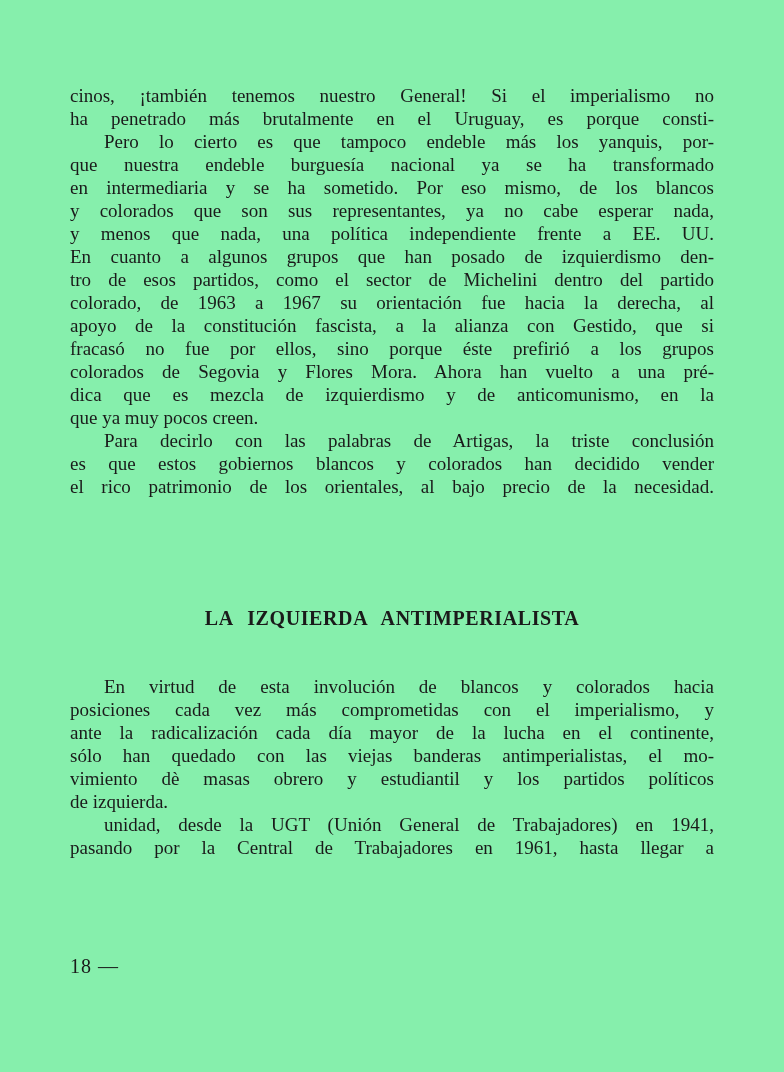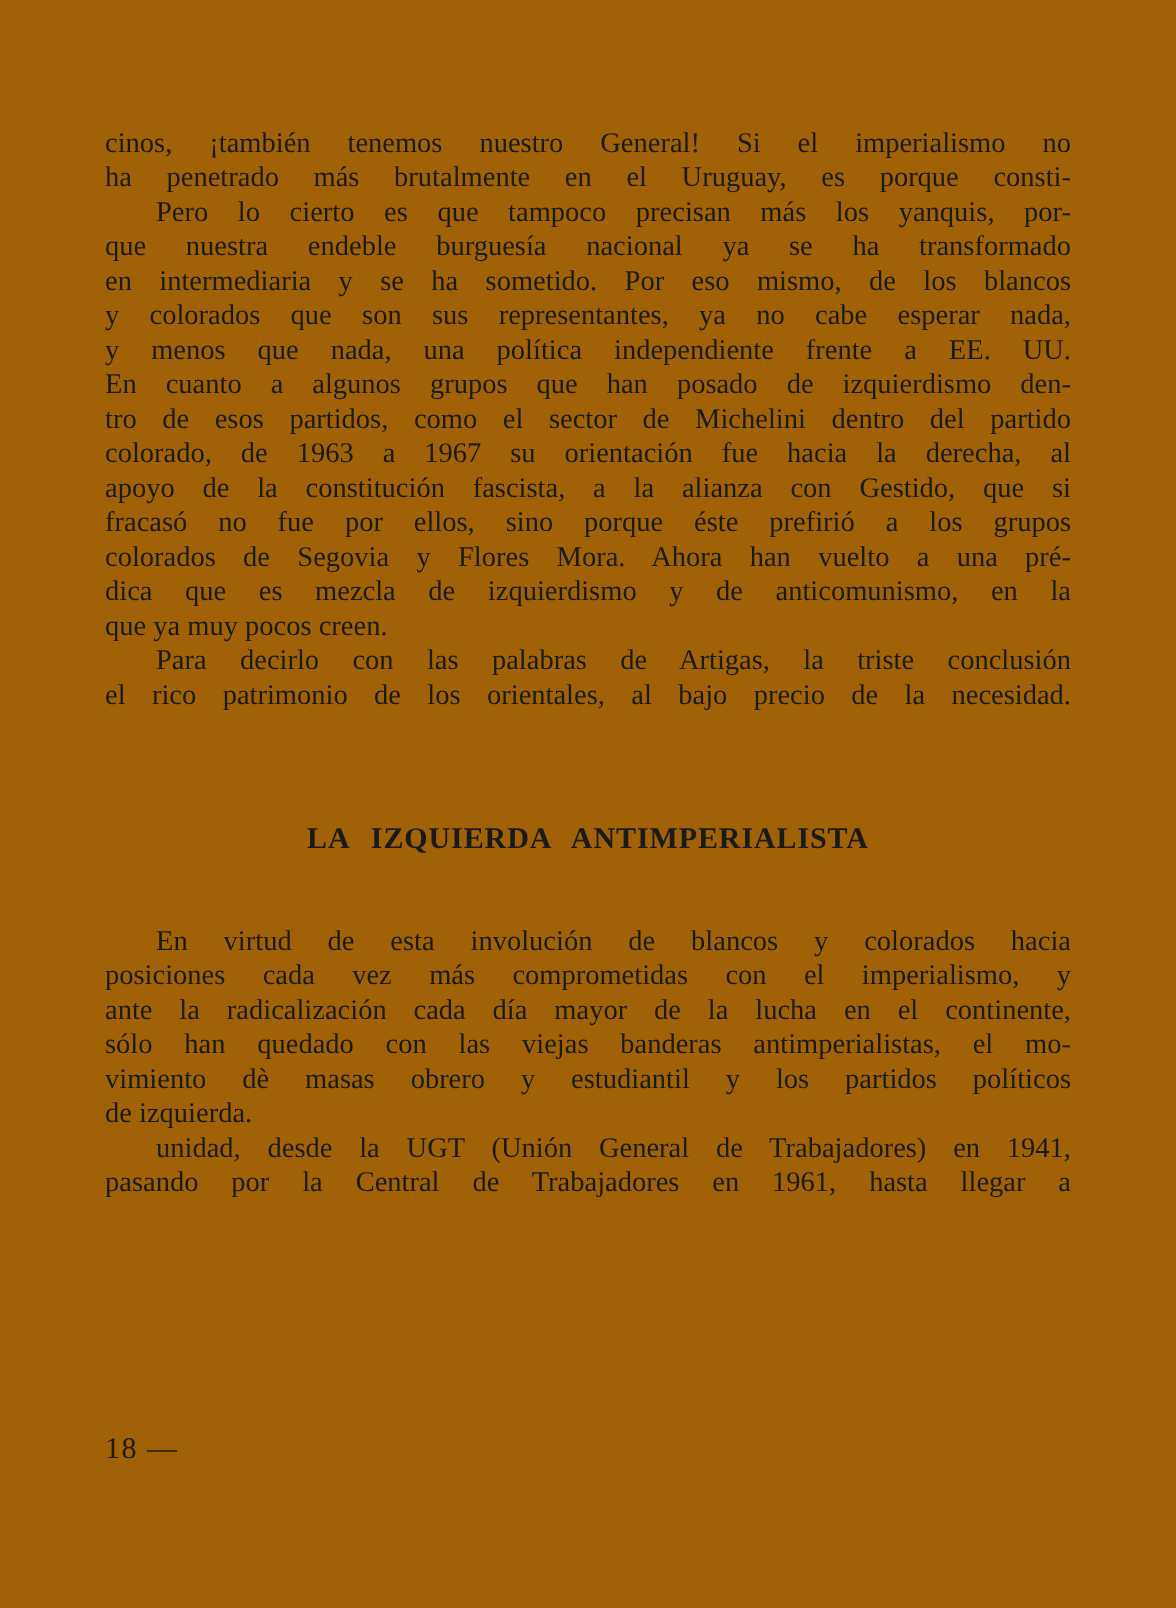--- a/index.html
+++ b/index.html
@@ -1,20 +1,20 @@
 <!DOCTYPE html>
 <html><head>
 <meta charset="utf-8">
 <style>
   html, body { margin: 0; padding: 0; background: #e8e8e8; }
   .page {
     position: relative;
     width: 784px;
     height: 1072px;
-    background: #a16207;
+    background: #86efac;
     font-family: "Liberation Serif", serif;
     color: #1a1a1a;
     overflow: hidden;
   }
   .text-block {
     position: absolute;
     left: 70px;
     top: 84px;
     width: 644px;
   }
@@ -29,21 +29,21 @@
   .line.no-stretch { text-align-last: left; }
   .para.indent .line:first-child { text-indent: 34px; }
   .heading {
     font-size: 20px;
     line-height: 24px;
     font-weight: bold;
     text-align: right;
     text-align-last: center;
     letter-spacing: 0.6px;
     word-spacing: 9px;
-    margin-top: 72px;
+    margin-top: 108px;
     margin-bottom: 45px;
   }
   .page-number {
     position: absolute;
     left: 70px;
     top: 955px;
     font-size: 20px;
     font-weight: normal;
     letter-spacing: 1px;
   }
@@ -51,36 +51,37 @@
 </head>
 <body>
 
 <div class="page">
   <div class="text-block">
       <div class="para">
         <div class="line">cinos, ¡también tenemos nuestro General! Si el imperialismo no</div>
         <div class="line">ha penetrado más brutalmente en el Uruguay, es porque consti-</div>
       </div>
       <div class="para indent">
-        <div class="line">Pero lo cierto es que tampoco precisan más los yanquis, por-</div>
+        <div class="line">Pero lo cierto es que tampoco endeble más los yanquis, por-</div>
         <div class="line">que nuestra endeble burguesía nacional ya se ha transformado</div>
         <div class="line">en intermediaria y se ha sometido. Por eso mismo, de los blancos</div>
         <div class="line">y colorados que son sus representantes, ya no cabe esperar nada,</div>
         <div class="line">y menos que nada, una política independiente frente a EE. UU.</div>
         <div class="line">En cuanto a algunos grupos que han posado de izquierdismo den-</div>
         <div class="line">tro de esos partidos, como el sector de Michelini dentro del partido</div>
         <div class="line">colorado, de 1963 a 1967 su orientación fue hacia la derecha, al</div>
         <div class="line">apoyo de la constitución fascista, a la alianza con Gestido, que si</div>
         <div class="line">fracasó no fue por ellos, sino porque éste prefirió a los grupos</div>
         <div class="line">colorados de Segovia y Flores Mora. Ahora han vuelto a una pré-</div>
         <div class="line">dica que es mezcla de izquierdismo y de anticomunismo, en la</div>
         <div class="line no-stretch">que ya muy pocos creen.</div>
       </div>
       <div class="para indent">
         <div class="line">Para decirlo con las palabras de Artigas, la triste conclusión</div>
+        <div class="line">es que estos gobiernos blancos y colorados han decidido vender</div>
         <div class="line">el rico patrimonio de los orientales, al bajo precio de la necesidad.</div>
       </div>
       <div class="heading">LA IZQUIERDA ANTIMPERIALISTA</div>
       <div class="para indent">
         <div class="line">En virtud de esta involución de blancos y colorados hacia</div>
         <div class="line">posiciones cada vez más comprometidas con el imperialismo, y</div>
         <div class="line">ante la radicalización cada día mayor de la lucha en el continente,</div>
         <div class="line">sólo han quedado con las viejas banderas antimperialistas, el mo-</div>
         <div class="line">vimiento dè masas obrero y estudiantil y los partidos políticos</div>
         <div class="line no-stretch">de izquierda.</div>

